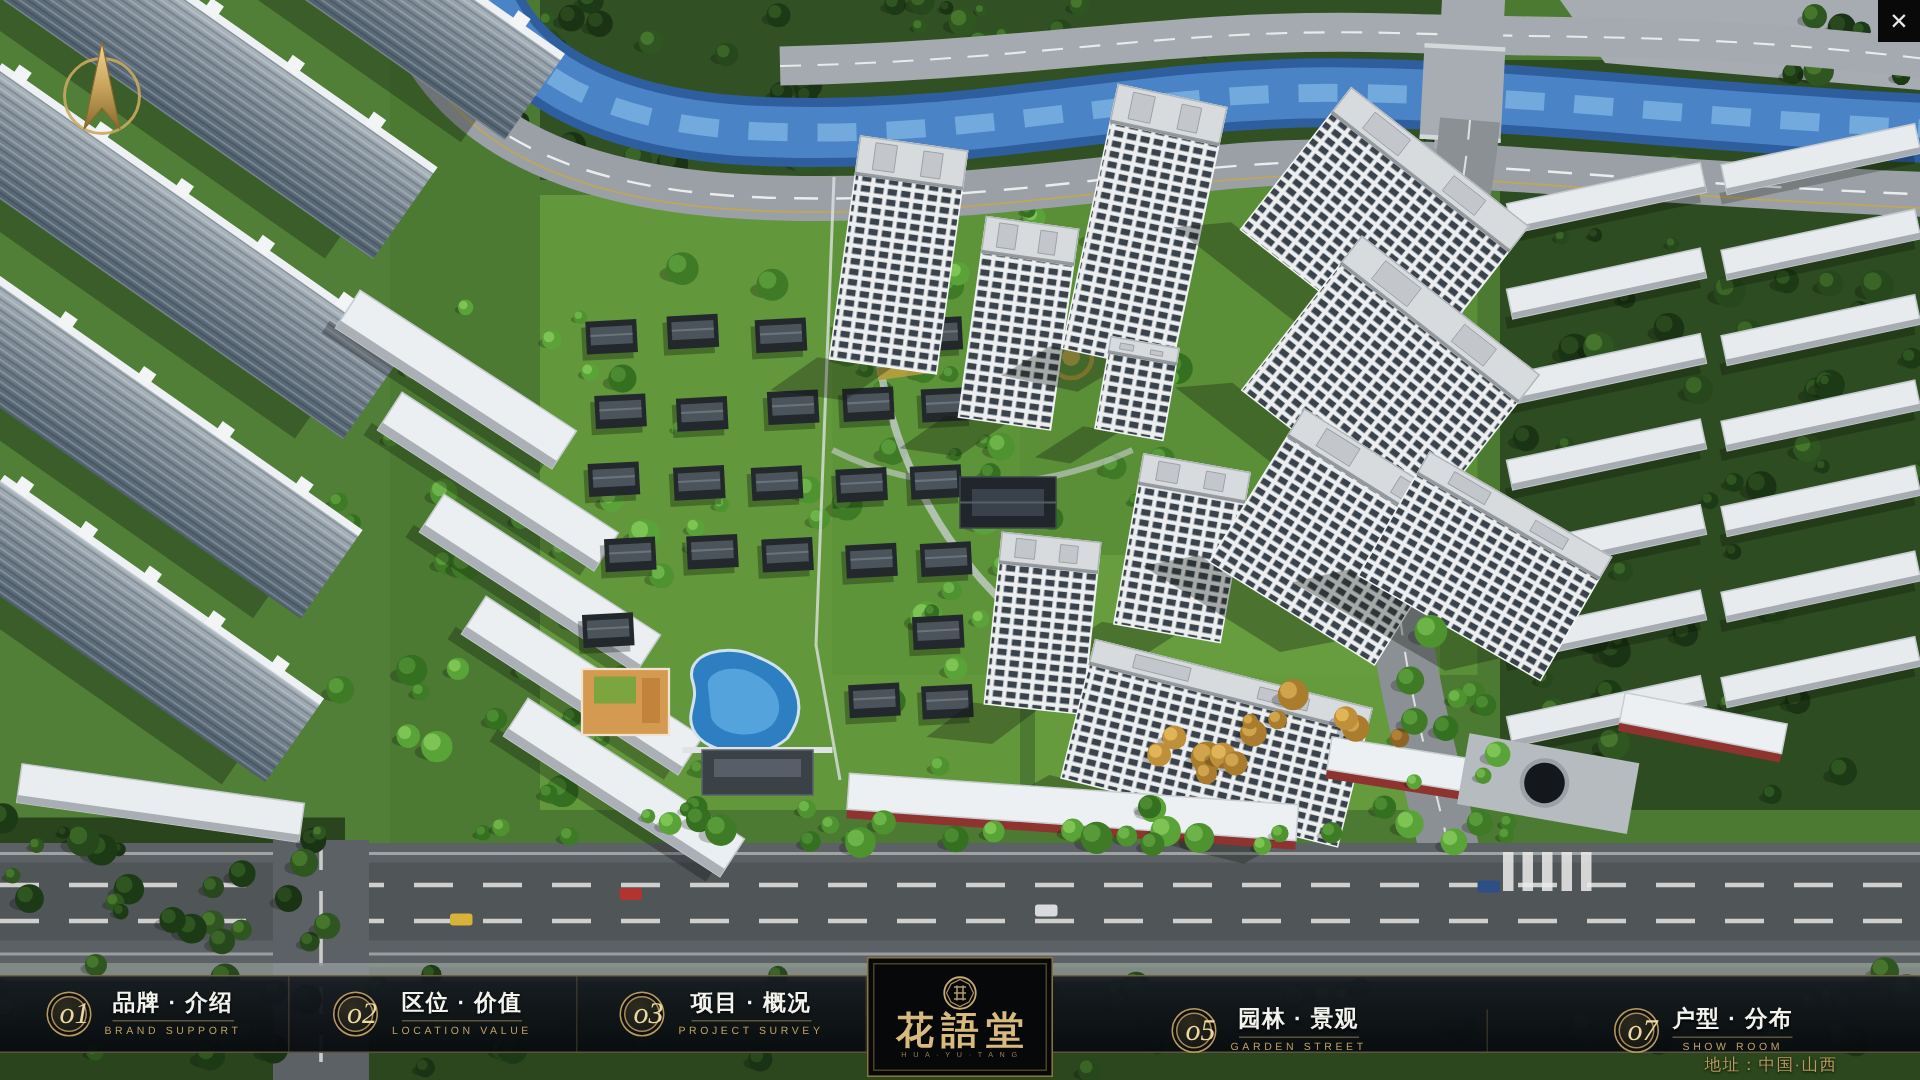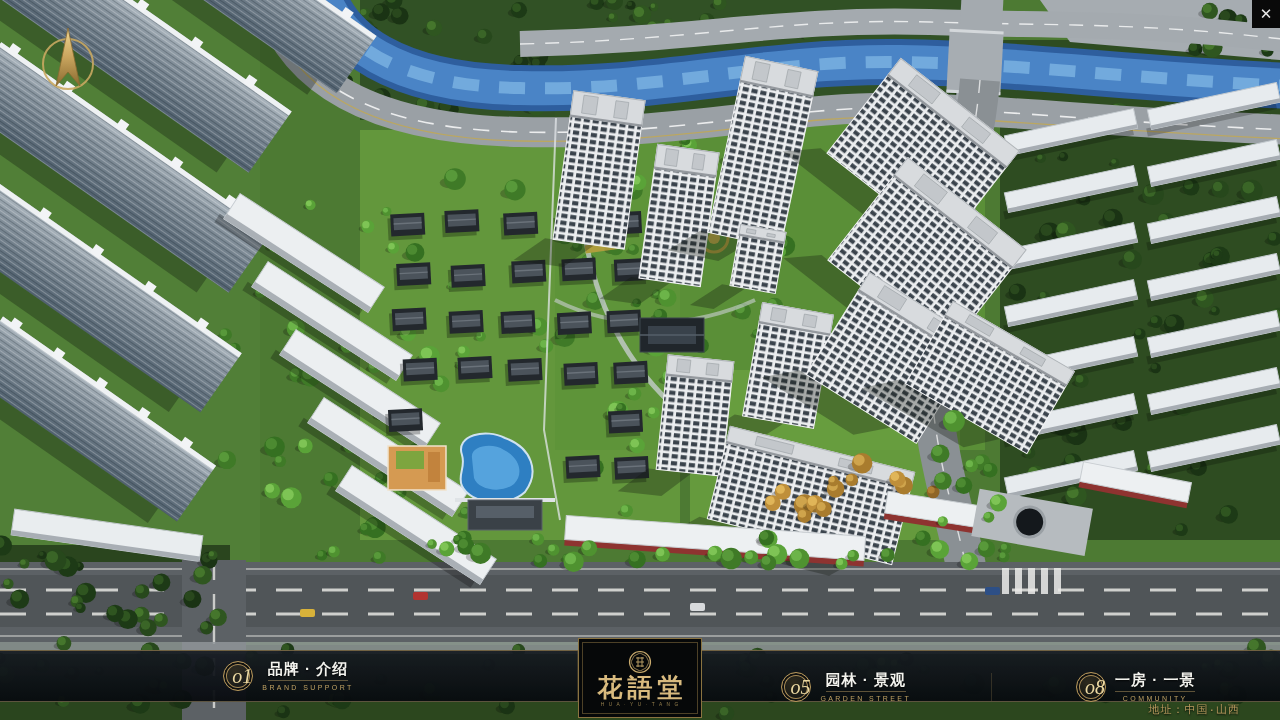--- a/index.html
+++ b/index.html
@@ -43,22 +43,22 @@
   .logo-panel{position:absolute;left:578px;top:638px;width:124px;height:80px;z-index:6;
     background:#060809;border:1px solid #8a7340;box-sizing:border-box;cursor:pointer;
     box-shadow:inset 0 0 0 3px #060809, inset 0 0 0 4px rgba(165,135,78,.45);
     display:flex;flex-direction:column;align-items:center;justify-content:center;gap:1px;}
   .logo-seal{width:24px;height:24px;}
   .logo-title{font-family:"Liberation Serif",serif;font-size:25px;font-weight:bold;
     color:#d8ba7e;letter-spacing:5px;margin-left:5px;line-height:1;}
   .logo-sub{font-size:6px;color:#97814e;letter-spacing:2px;transform:scale(.8);white-space:nowrap;}
 
   
-  .address{position:absolute;right:40px;top:702px;z-index:6;font-size:11px;color:#bb9c5f;
-    letter-spacing:1px;text-shadow:0 1px 2px #000;font-family:Liberation Mono, monospace;}
+  .address{position:absolute;right:55px;top:702px;z-index:6;font-size:11px;color:#bb9c5f;
+    letter-spacing:1px;text-shadow:0 1px 2px #000;}
 </style>
 </head>
 <body>
 
 <div id="scene-wrap">
 <svg id="scene-svg" width="1280" height="720" viewBox="0 0 1280 720" xmlns="http://www.w3.org/2000/svg">
   <defs>
     <pattern id="win" width="9" height="7" patternUnits="userSpaceOnUse">
       <rect width="9" height="7" fill="#eceef0"></rect>
       <rect x="1" y="1.2" width="6.2" height="4.2" fill="#3a434c"></rect>
@@ -1730,38 +1730,56 @@
   <div class="bar-left">
     <div class="nav-item">
       <div class="badge">
           <span>o1</span>
         </div>
       <div class="nav-text">
         <div class="nav-title">品牌 · 介绍</div>
         <div class="nav-sub">BRAND SUPPORT</div>
       </div>
     </div>
+    <div class="nav-item">
+      <div class="badge">
+          <span>o2</span>
+        </div>
+      <div class="nav-text">
+        <div class="nav-title">区位 · 价值</div>
+        <div class="nav-sub">LOCATION VALUE</div>
+      </div>
+    </div>
+    <div class="nav-item">
+      <div class="badge">
+          <span>o3</span>
+        </div>
+      <div class="nav-text">
+        <div class="nav-title">项目 · 概况</div>
+        <div class="nav-sub">PROJECT SURVEY</div>
+      </div>
+    </div>
   </div>
   <div class="bar-right">
     <div class="nav-item">
       <div class="badge">
           <span>o5</span>
         </div>
       <div class="nav-text">
         <div class="nav-title">园林 · 景观</div>
         <div class="nav-sub">GARDEN STREET</div>
       </div>
     </div>
     <div class="nav-item">
       <div class="badge">
-          <span>o8</span>
+          <span>o7</span>
         </div>
       <div class="nav-text">
-        <div class="nav-title">一房 · 一景</div>
-        <div class="nav-sub">COMMUNITY</div>
+        <div class="nav-title">户型 · 分布</div>
+        <div class="nav-sub">SHOW ROOM</div>
       </div>
     </div>
   </div>
 </div>
 
 <div class="logo-panel">
   <svg class="logo-seal" viewBox="0 0 24 24" xmlns="http://www.w3.org/2000/svg">
     <circle cx="12" cy="12" r="10.5" fill="none" stroke="#c9ab6e" stroke-width="1.2"></circle>
     <polygon points="12,3 18,6 21,12 18,18 12,21 6,18 3,12 6,6" fill="none" stroke="#c9ab6e" stroke-width="0.8" opacity=".85"></polygon>
     <g stroke="#c9ab6e" stroke-width="1" opacity=".9">

